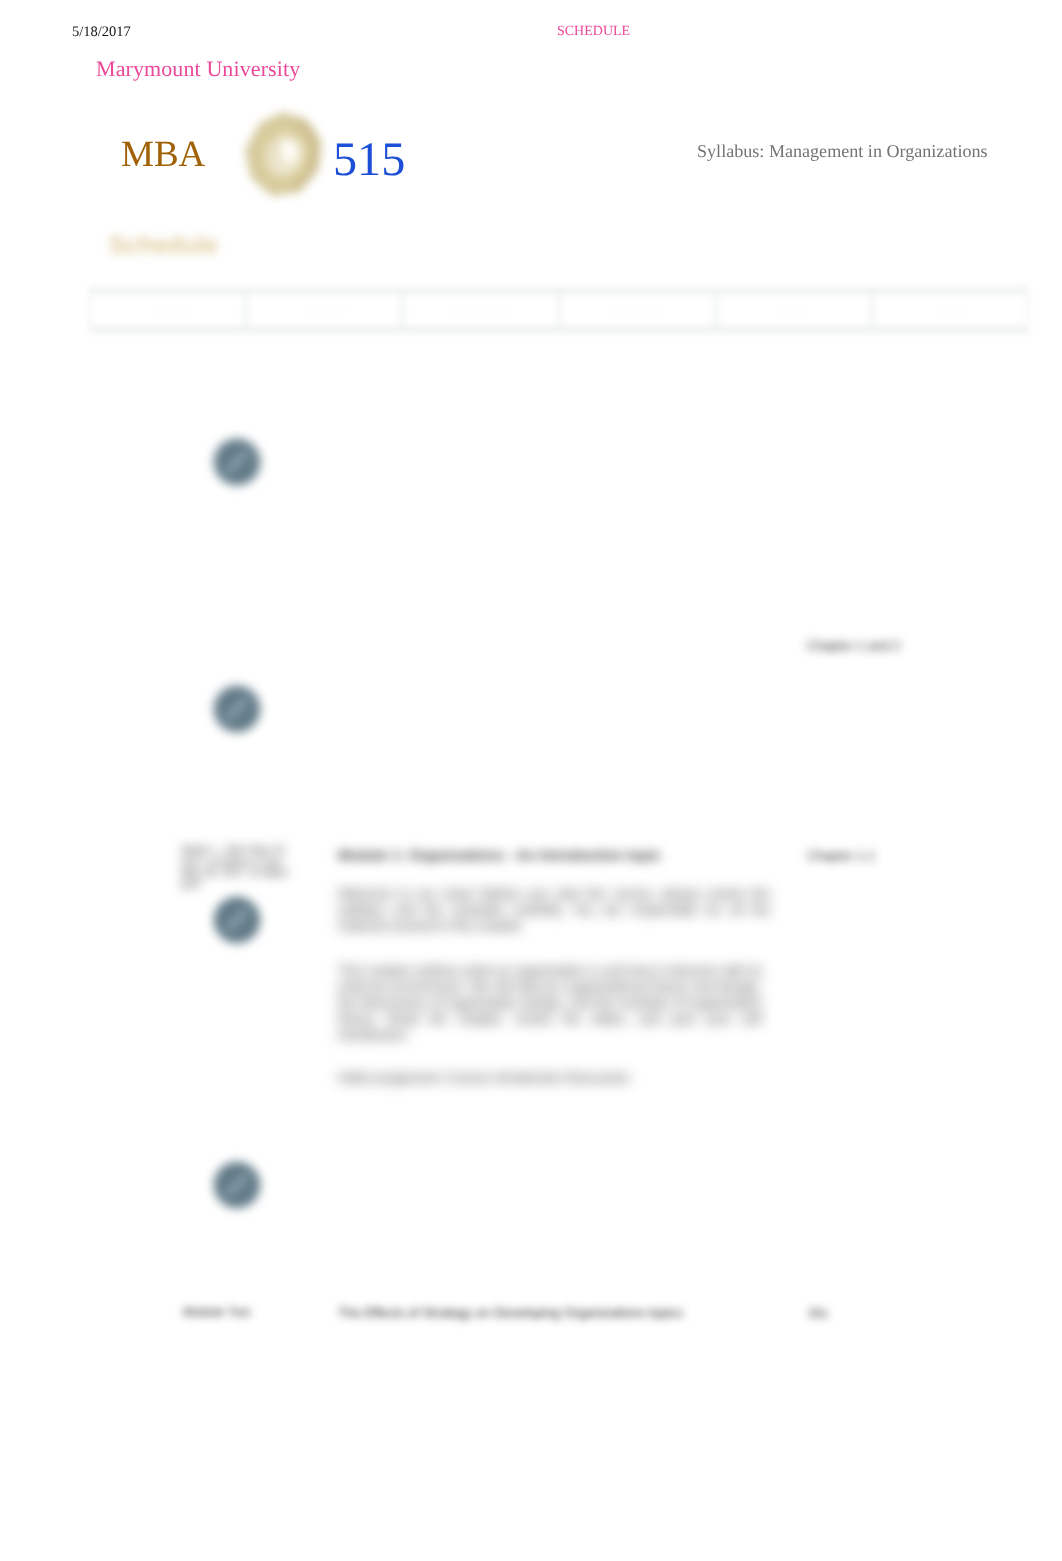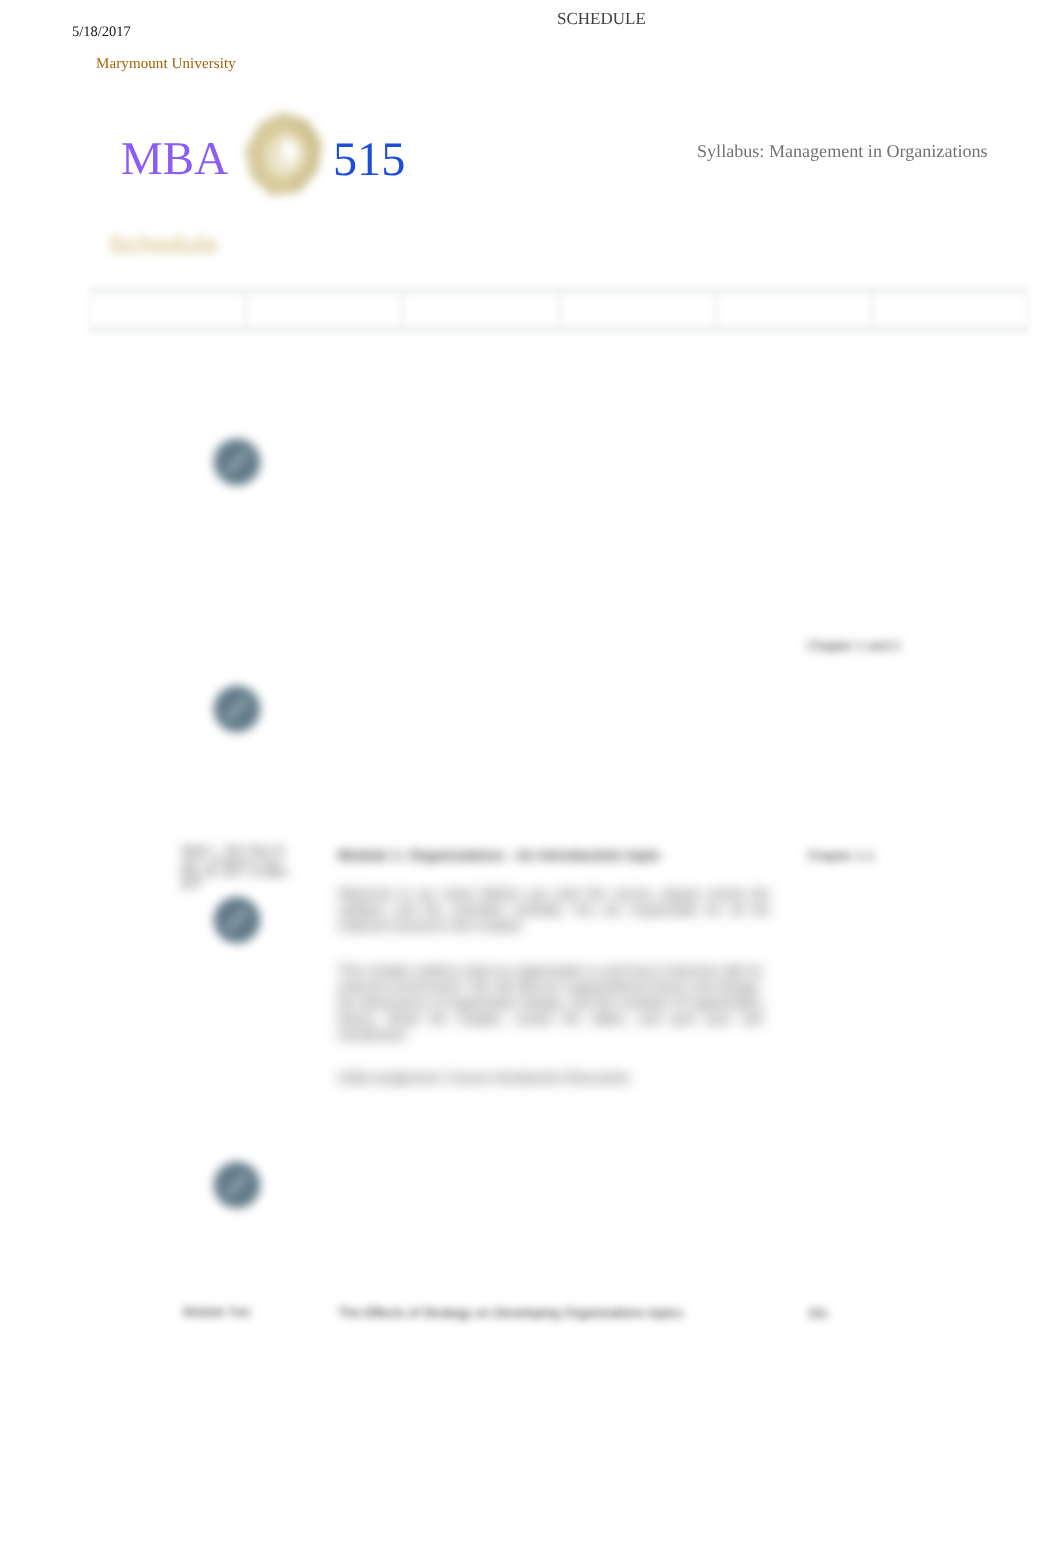--- a/index.html
+++ b/index.html
@@ -5,27 +5,27 @@
 <style>
   html,body{margin:0;padding:0;background:#ffffff;}
   body{width:1062px;height:1561px;font-family:"Liberation Serif",serif;color:#222;
        -webkit-font-smoothing:antialiased;text-rendering:geometricPrecision;}
   .page{position:relative;width:1062px;height:1561px;overflow:hidden;background:#fff;
         filter:opacity(1);margin-left:28px;}
   .abs{position:absolute;}
 
   
   .print-date{left:44px;top:24px;font-size:14.5px;color:#141414;}
-  .print-title{left:529px;top:9px;font-size:17px;color:#404040;}
+  .print-title{left:529px;top:24px;font-size:14px;color:#ec4899;}
 
   
-  .uni{left:68px;top:56px;font-size:15px;color:#a16207;letter-spacing:.1px;}
+  .uni{left:68px;top:56px;font-size:22px;color:#ec4899;letter-spacing:.1px;}
 
   
-  .course-mba{font-size:47px;color:#8b5cf6;line-height:1;}
+  .course-mba{font-size:37px;color:#a16207;line-height:1;}
   .course-num{font-size:48.2px;color:#1d4ed8;line-height:1;}
   .seal{width:88px;height:96px;position:absolute;filter:blur(4.6px);opacity:1;}
 
   .syllabus{left:669px;top:141px;font-size:18.1px;color:#737373;}
 
   .sec-title{left:81px;top:232px;font-size:24.5px;color:#dfcb9b;filter:blur(4.6px);font-family:"Liberation Sans",sans-serif;font-weight:bold;}
 
   
   .navtab{left:61px;top:287px;width:940px;height:46px;background:#eff1f2;
           display:flex;align-items:stretch;filter:blur(3.4px);}

